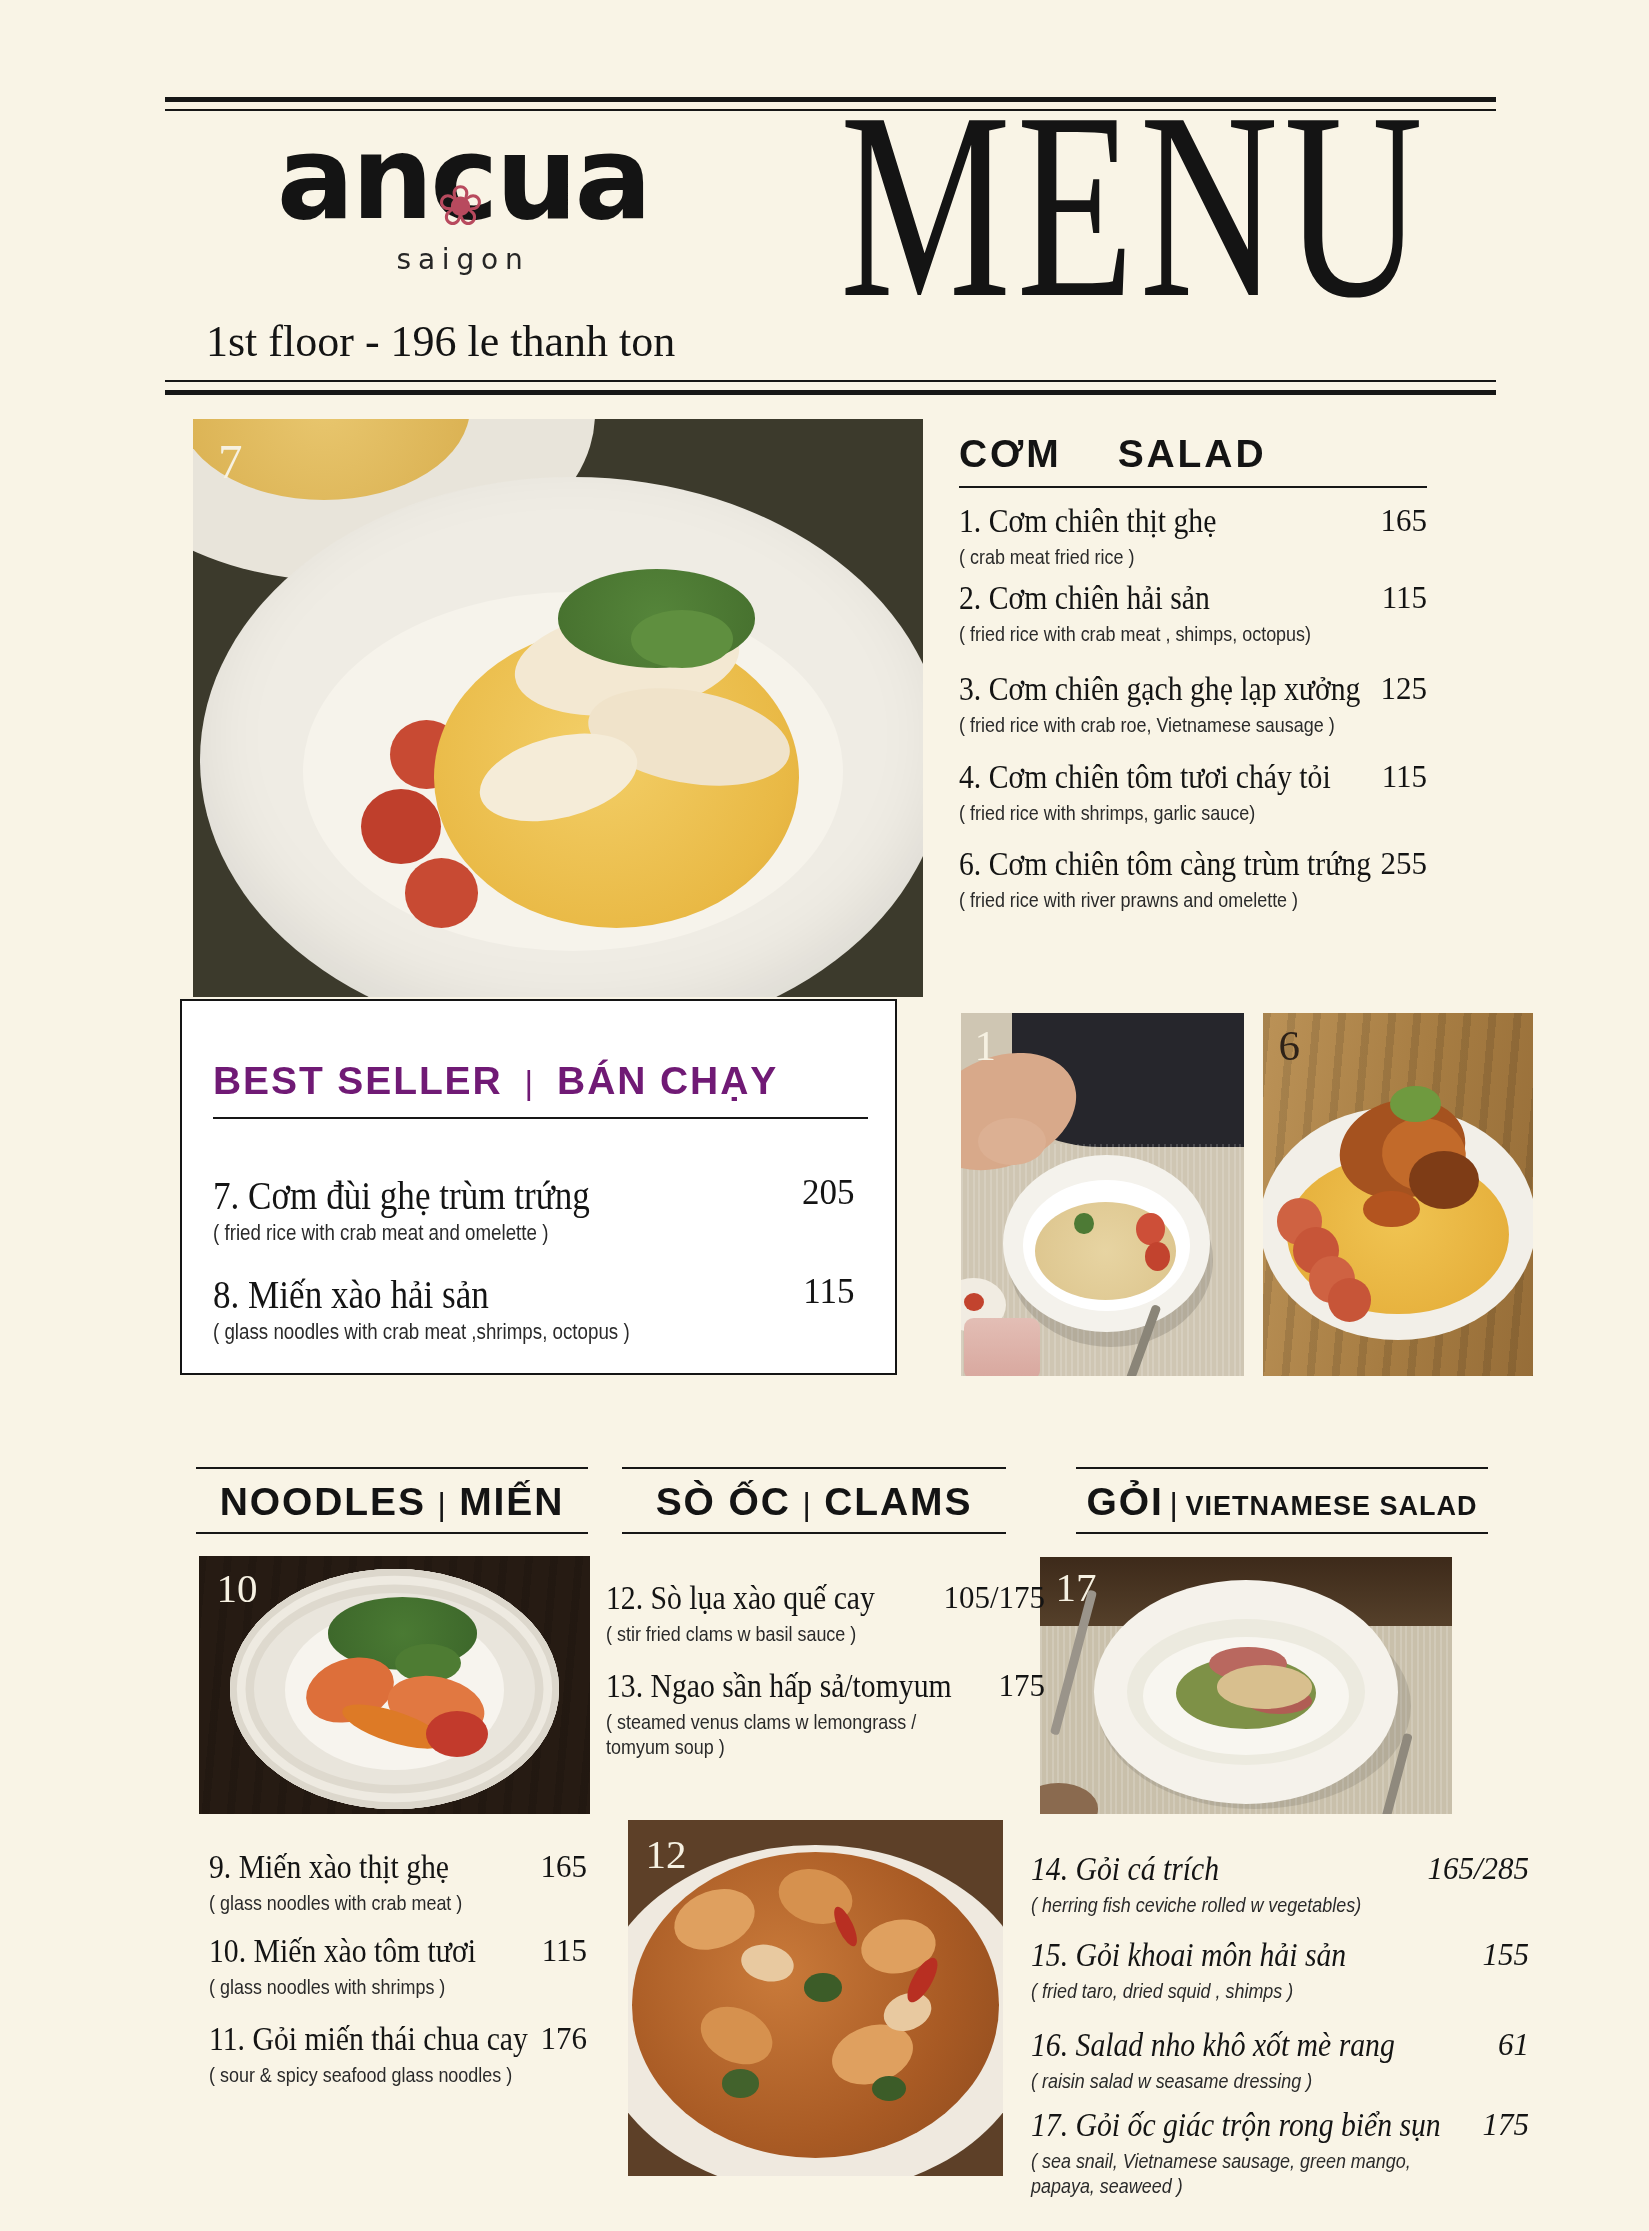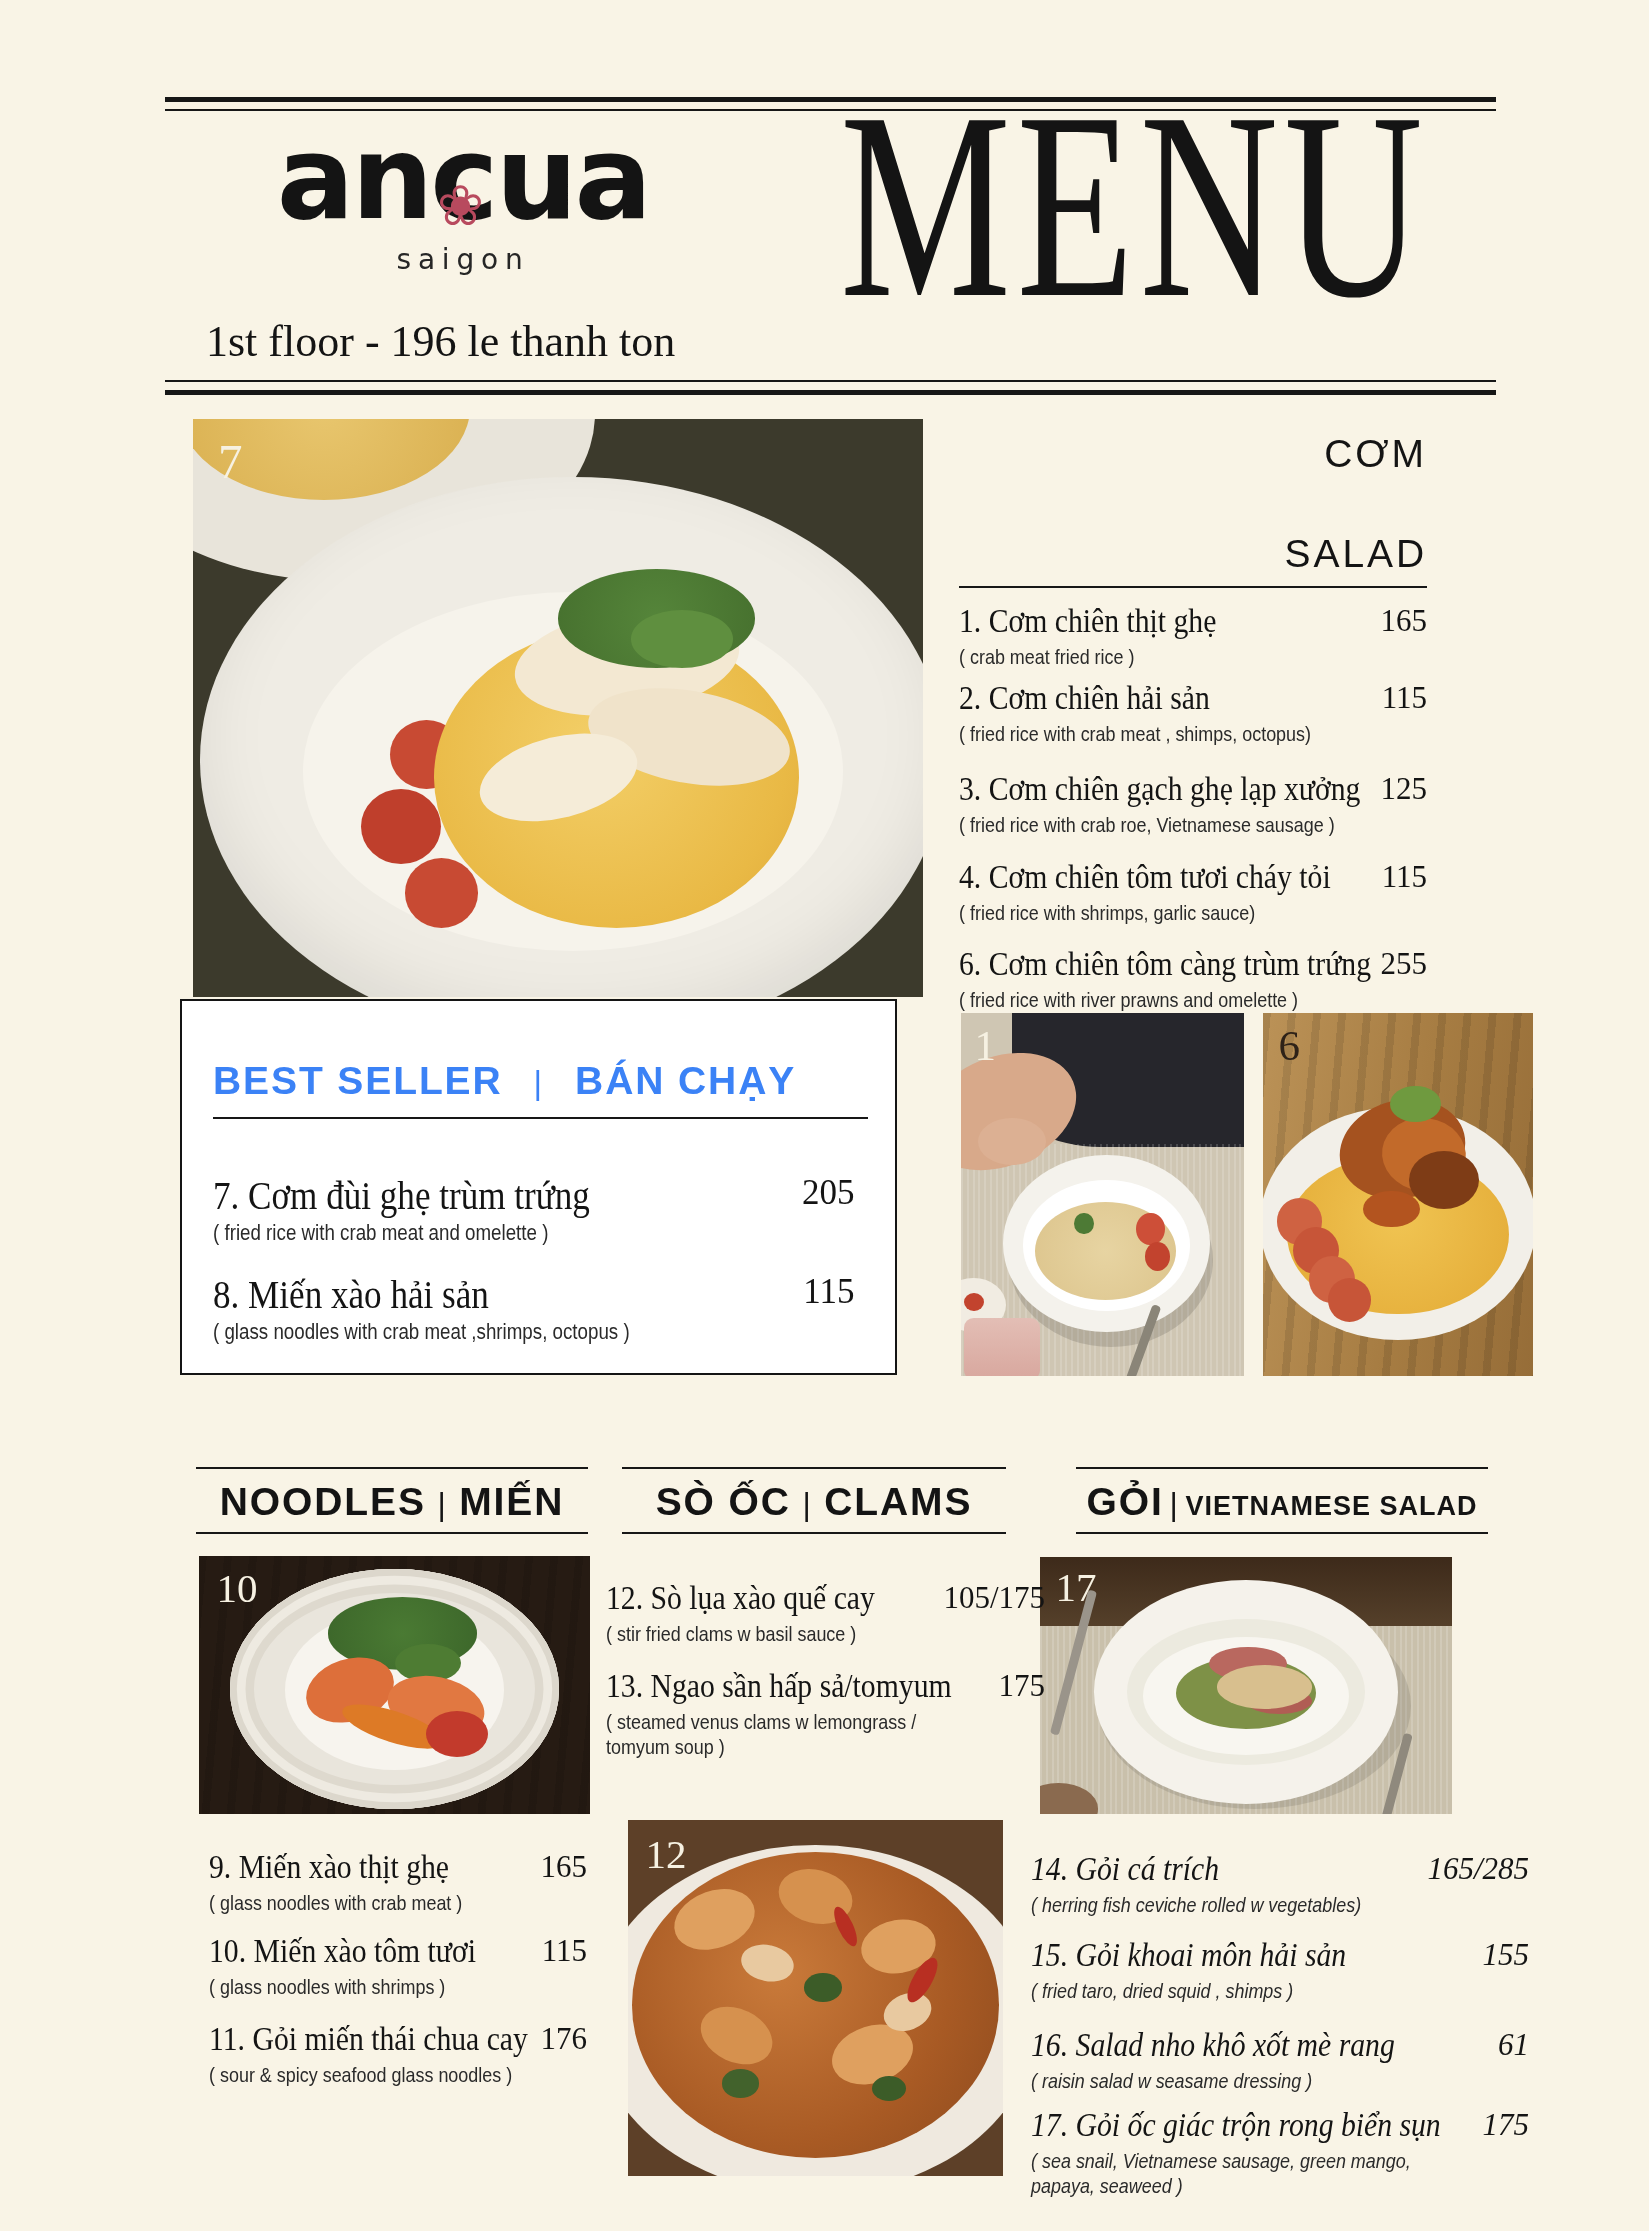--- a/index.html
+++ b/index.html
@@ -15,45 +15,45 @@
         color:#b84a5e;letter-spacing:0;}
   .logo-sub{position:absolute;left:274px;top:243px;width:378px;text-align:center;
         font-family:"DejaVu Sans",sans-serif;font-size:28px;letter-spacing:6.8px;color:#262626;}
   .menu-title{position:absolute;left:840px;top:72px;font-family:"Liberation Serif",serif;
         font-size:267px;line-height:1;letter-spacing:7.8px;transform:scaleX(0.72);
         transform-origin:left top;color:#141414;}
   .address{position:absolute;left:206px;top:316px;font-size:44px;color:#141414;}
 
   
   .mlist{position:absolute;}
-  .sec-title{display:flex;align-items:flex-end;font-family:"Liberation Sans",sans-serif;
-        font-weight:normal;font-size:39px;letter-spacing:2.9px;color:#141414;
-        border-bottom:2.9px solid #171717;padding-bottom:9.7px;flex-direction:column;}
+  .sec-title{display:flex;align-items:center;font-family:"Liberation Sans",sans-serif;
+        font-weight:bold;font-size:39px;letter-spacing:2.9px;color:#141414;
+        border-bottom:2.9px solid #171717;padding-bottom:9.7px;}
   .mi{position:relative;}
   .mi-row{position:relative;min-height:39px;}
   .mi-name{display:inline-block;font-family:"Liberation Serif",serif;font-size:33px;
         white-space:nowrap;transform:scaleX(0.9);transform-origin:left top;color:#141414;}
   .mi-price{position:absolute;right:0;top:0;font-family:"Liberation Serif",serif;
         font-size:31px;color:#141414;}
   .mi-desc{display:inline-block;font-family:"Liberation Sans",sans-serif;font-size:20.4px;
         color:#2a2a2a;white-space:nowrap;transform:scaleX(0.88);transform-origin:left top;
         margin-top:2.9px;line-height:1.22;}
   .mi-desc.wrap{white-space:normal;}
 
   
   .rice{left:959px;top:432px;width:468px;}
   .rice .sec-title{gap:56px;}
   .rice .mi1{margin-top:15.5px;} .rice .mi2{margin-top:9.7px;} .rice .mi3{margin-top:25px;}
   .rice .mi4{margin-top:20.4px;} .rice .mi5{margin-top:15.5px;} .rice .mi6{margin-top:20.4px;}
 
   
   .bestbox{position:absolute;left:180px;top:999px;width:717px;height:376px;background:#ffffff;
         border:2.9px solid #141414;box-sizing:border-box;padding:58px 27px 0 31px;}
-  .best-head{display:flex;align-items:baseline;gap:31px;font-family:"Liberation Sans",sans-serif;
-        font-weight:bold;font-size:39px;letter-spacing:1.9px;color:#3b82f6;}
+  .best-head{display:flex;align-items:baseline;gap:22px;font-family:"Liberation Sans",sans-serif;
+        font-weight:bold;font-size:39px;letter-spacing:1.9px;color:#701a75;}
   .best-head .pipe{font-weight:normal;font-size:33px;}
   .best-underline{height:2.9px;background:#171717;margin-top:13.6px;}
   .bestbox .mi1{margin-top:54px;} .bestbox .mi2{margin-top:25px;}
   .bestbox .mi-name{font-size:39px;}
   .bestbox .mi-price{font-size:35px;right:13.6px;}
   .bestbox .mi-desc{font-size:21.3px;}
 
   
   .colhead{position:absolute;border-top:2.9px solid #171717;border-bottom:2.9px solid #171717;
         box-sizing:border-box;text-align:center;padding:10.7px 0 8.7px;

